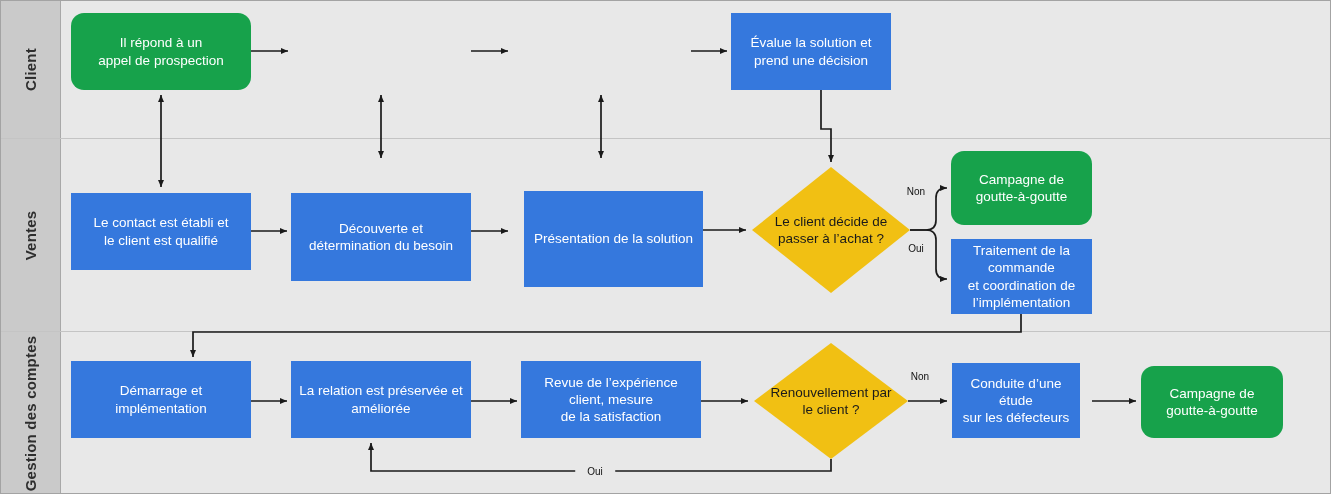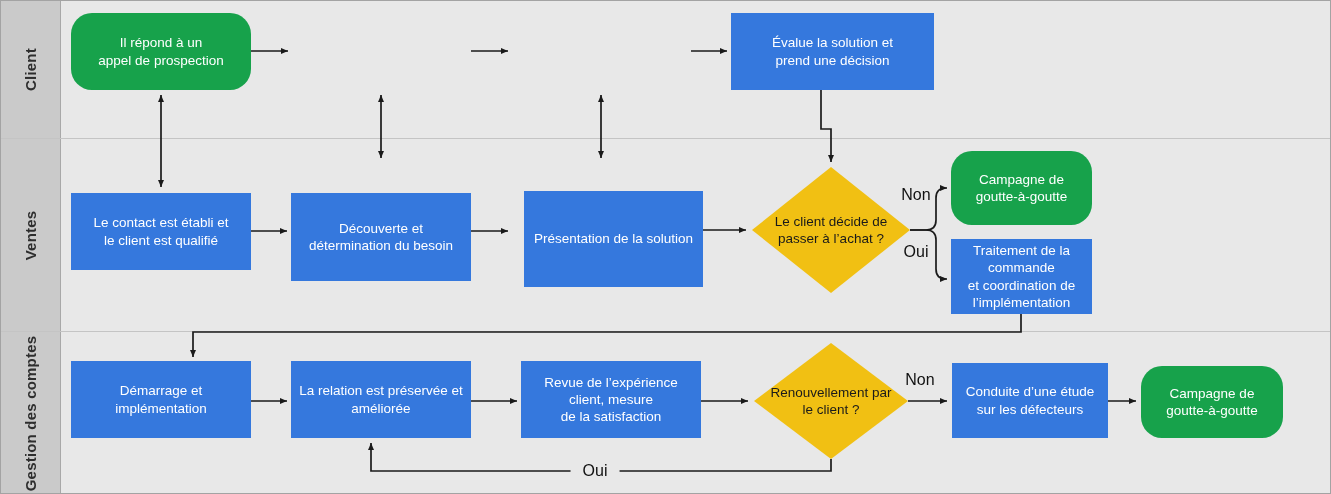--- a/index.html
+++ b/index.html
@@ -29,29 +29,29 @@
   .connectors{position:absolute;left:0;top:0;z-index:1;pointer-events:none;}
   .node{
     position:absolute;z-index:2;
     display:flex;align-items:center;justify-content:center;
     text-align:center;color:#ffffff;
     font-size:13.5px;line-height:1.28;
     white-space:pre-line;
     padding:2px;
   }
   .node.blue{background:var(--blue,#3578dd);}
-  .node.green{background:var(--green,#17a24b);border-radius:21px;}
+  .node.green{background:var(--green,#17a24b);border-radius:13px;}
   .node.diamond{
     background:var(--yellow,#f1c013);
     clip-path:polygon(50% 0,100% 50%,50% 100%,0 50%);
     color:#1a1a1a;
   }
   .edge-label{
     position:absolute;z-index:3;
-    font-size:16px;color:#111;
+    font-size:10px;color:#111;
     text-align:center;
   }
   .edge-label.on-line{background:var(--canvas,#e8e8e8);padding:0 12px;transform:translate(-50%,-50%);}
 </style>
 </head>
 <body>
 
 <div class="diagram">
 
   <div class="lane l1" style="top:0;height:137px">
@@ -107,21 +107,21 @@
       <path d="M1091,400 H1135" marker-end="url(#ahe)"></path>
 
       <path d="M830,458 V470 H370 V442" marker-end="url(#ahe)"></path>
     </g>
   </svg>
 
   <div class="node green" style="left:70px;top:12px;width:180px;height:77px">
     <span>Il répond à un
 appel de prospection</span>
   </div>
-  <div class="node blue" style="left:730px;top:12px;width:203px;height:77px">
+  <div class="node blue" style="left:730px;top:12px;width:160px;height:77px">
     <span>Évalue la solution et
 prend une décision</span>
   </div>
 
   <div class="node blue" style="left:70px;top:192px;width:180px;height:77px">
     <span>Le contact est établi et
 le client est qualifié</span>
   </div>
   <div class="node blue" style="left:290px;top:192px;width:180px;height:88px">
     <span>Découverte et
@@ -155,21 +155,21 @@
   </div>
   <div class="node blue" style="left:520px;top:360px;width:180px;height:77px">
     <span>Revue de l’expérience
 client, mesure
 de la satisfaction</span>
   </div>
   <div class="node diamond" style="left:753px;top:342px;width:154px;height:116px">
     <span>Renouvellement par
 le client ?</span>
   </div>
-  <div class="node blue" style="left:951px;top:362px;width:156px;height:75px">
+  <div class="node blue" style="left:951px;top:362px;width:128px;height:75px">
     <span>Conduite d’une étude
 sur les défecteurs</span>
   </div>
   <div class="node green" style="left:1140px;top:365px;width:142px;height:72px">
     <span>Campagne de
 goutte-à-goutte</span>
   </div>
 
   <div class="edge-label" style="left:893px;top:185px;width:44px">Non</div>
   <div class="edge-label" style="left:893px;top:242px;width:44px">Oui</div>

